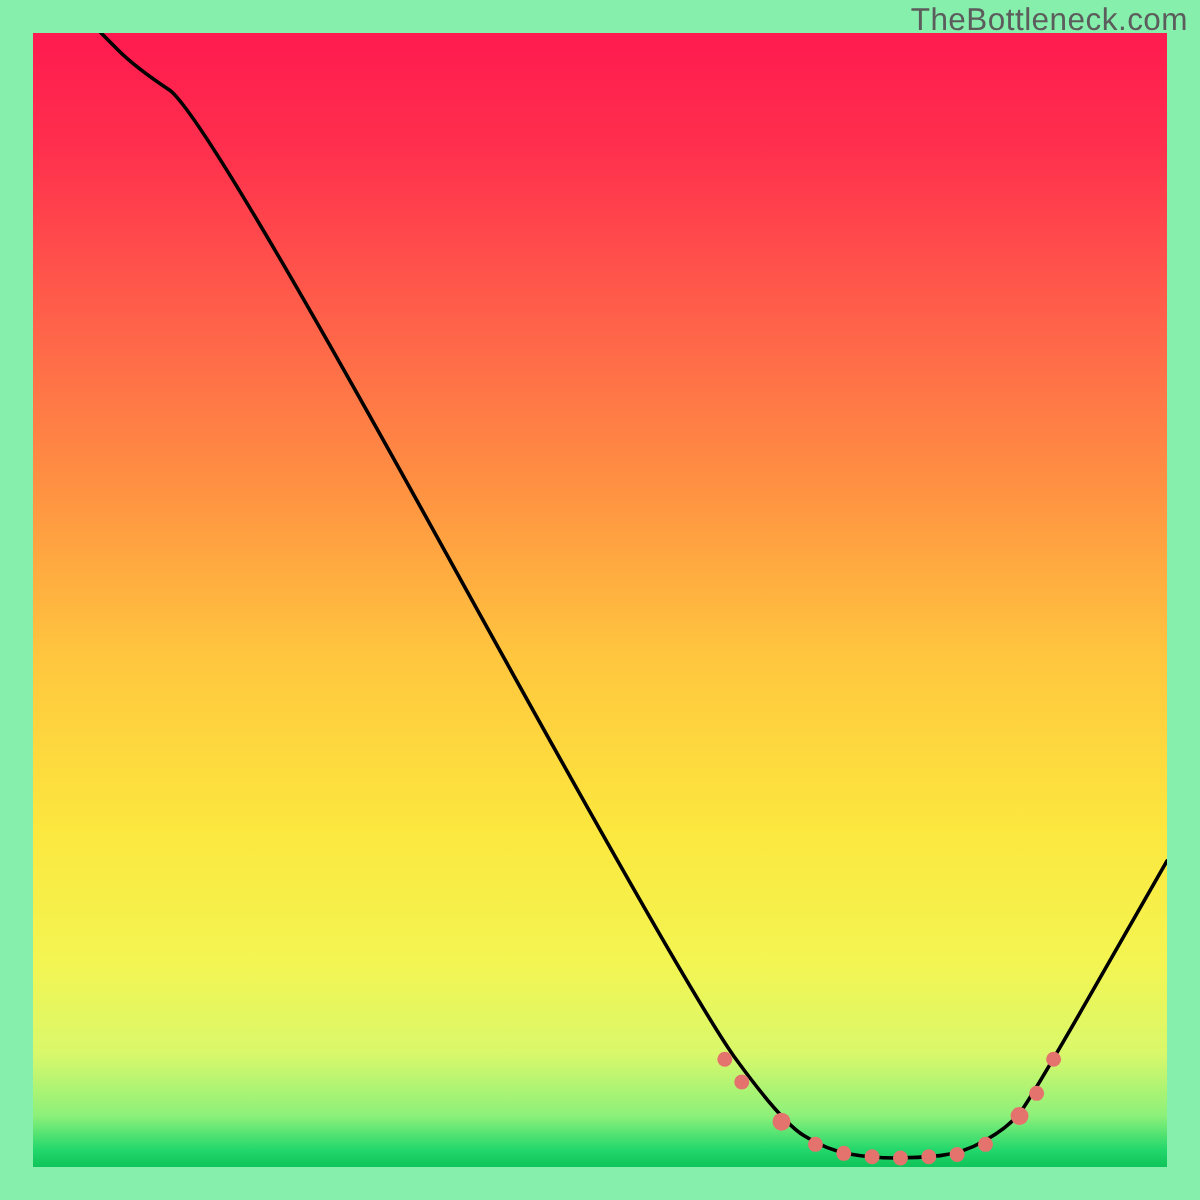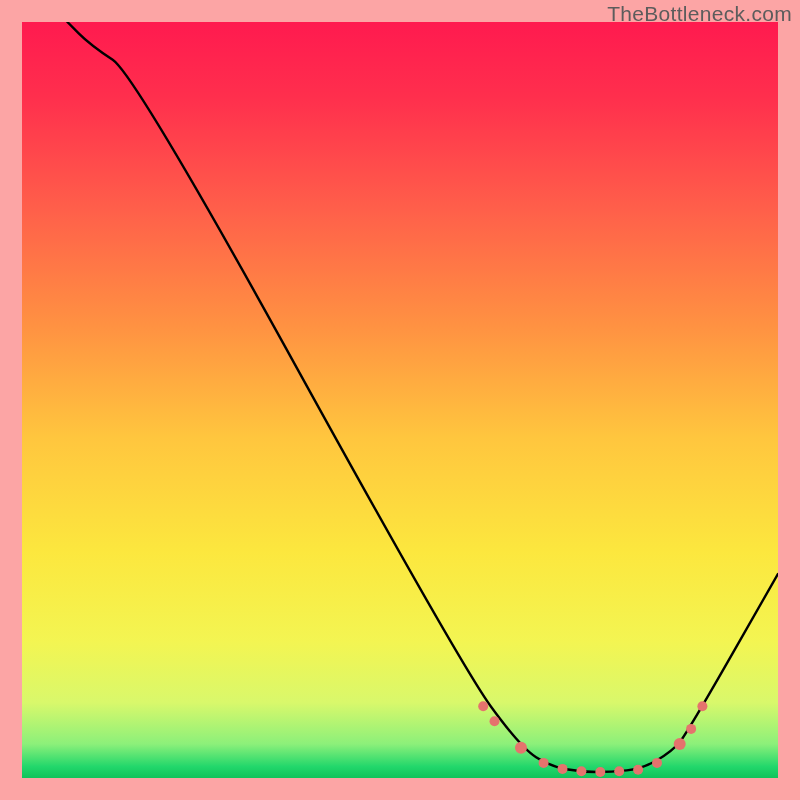--- a/index.html
+++ b/index.html
@@ -8,21 +8,21 @@
     width: 800px;
     height: 800px;
     background: #000;
     font-family: Arial, Helvetica, sans-serif;
     overflow: hidden;
   }
   .stage {
     position: relative;
     width: 800px;
     height: 800px;
-    background: #fca5a5;
+    background: #86efac;
   }
   
   .plot {
     position: absolute;
     left: 22px;
     top: 22px;
     width: 756px;
     height: 756px;
   }
   .plot svg {

